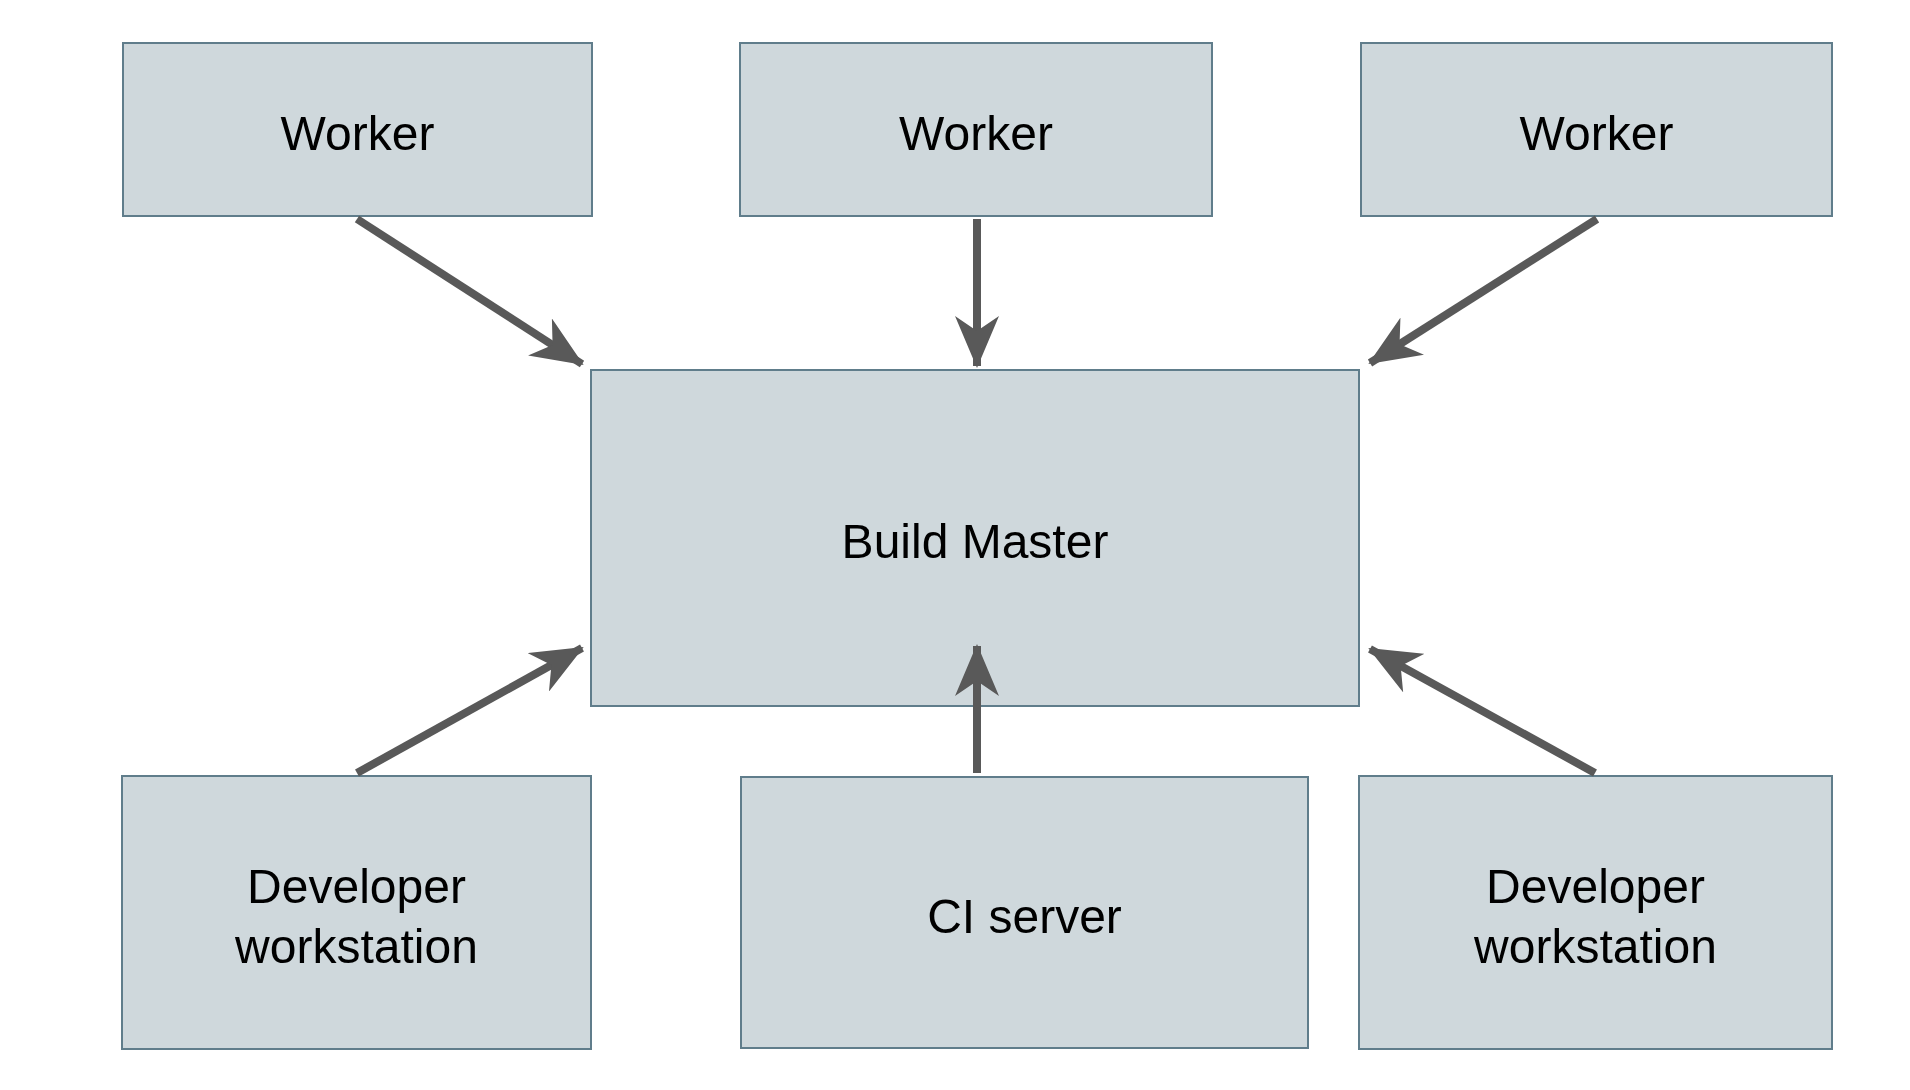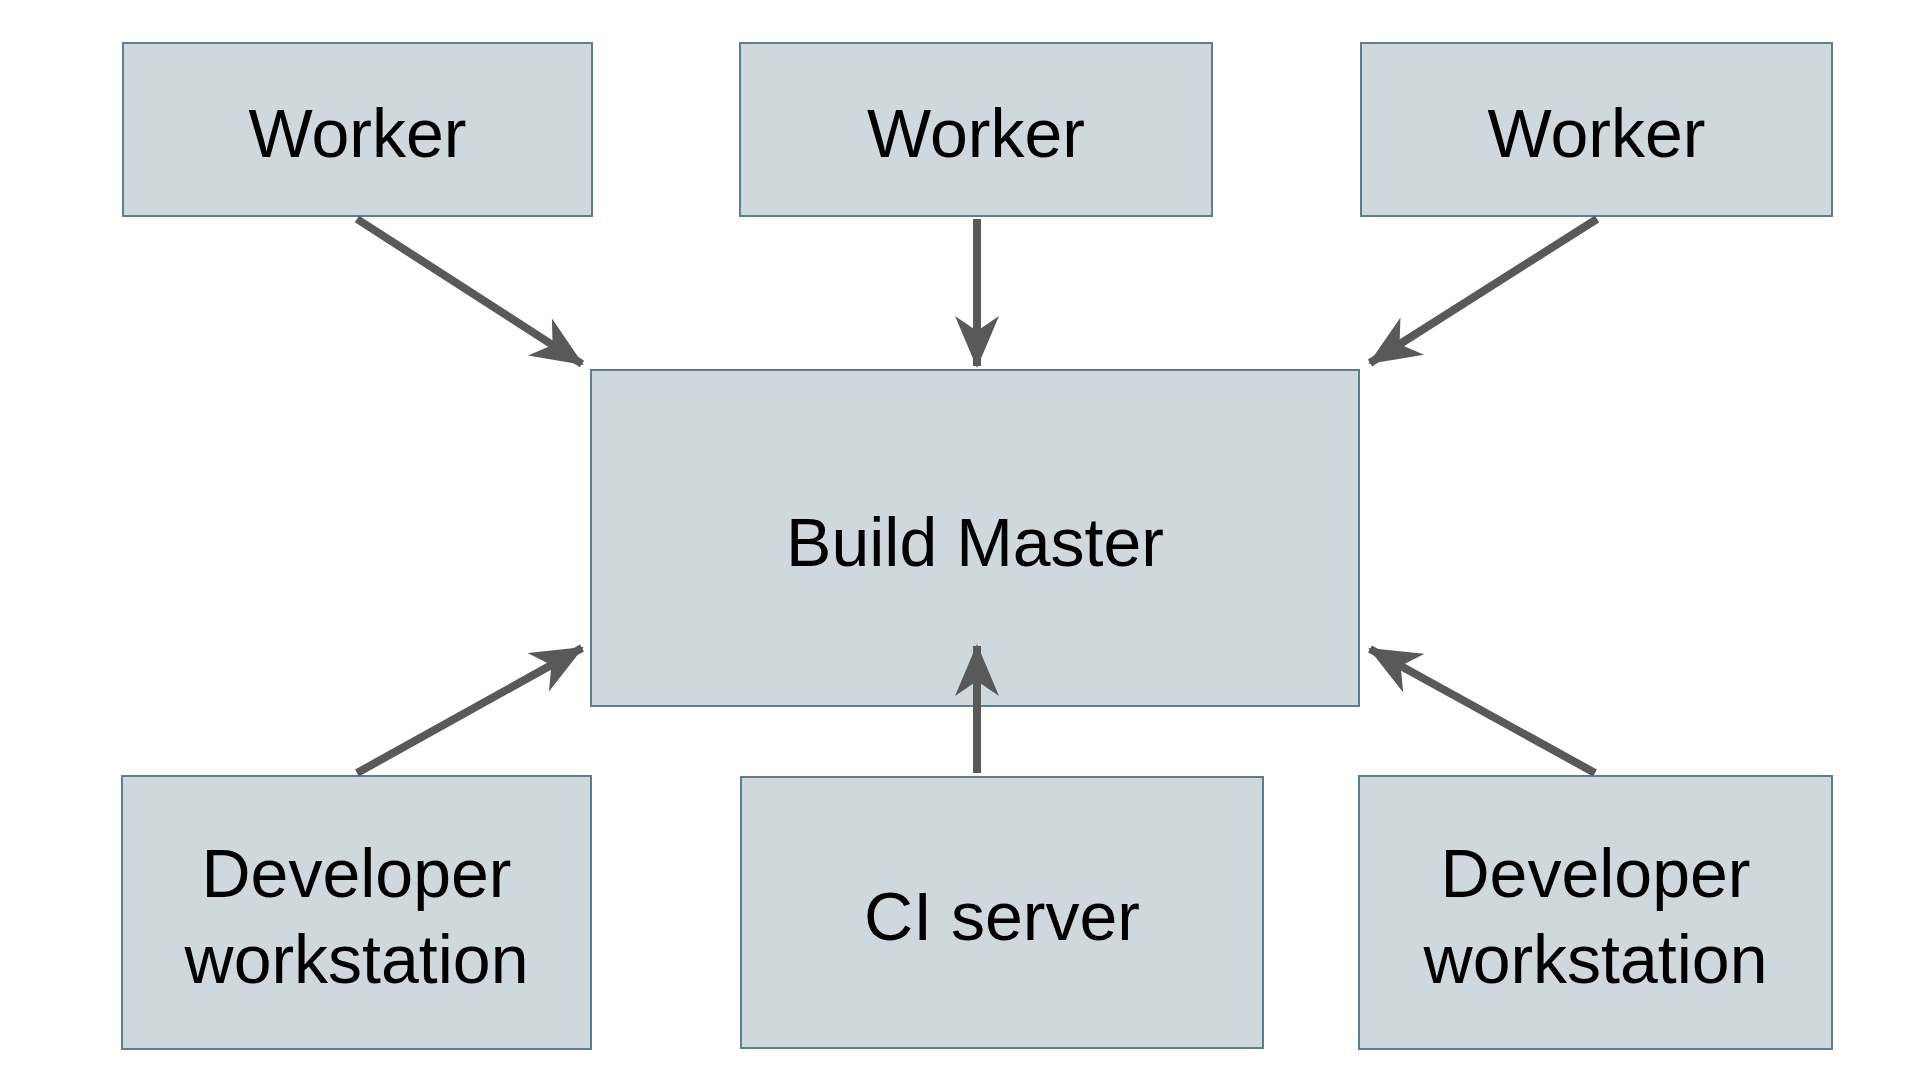--- a/index.html
+++ b/index.html
@@ -30,21 +30,21 @@
     box-sizing: border-box;
     background: var(--node-fill, #cfd8dc);
     border: 2px solid var(--node-border, #607d8b);
     display: flex;
     align-items: center;
     justify-content: center;
     text-align: center;
     z-index: 1;
   }
   .node-label {
-    font-size: 68px;
+    font-size: 48px;
     line-height: 1.26;
     color: var(--text, #000000);
     padding: 0 12px;
     margin-top: 9px;
   }
   .edge-line {
     stroke: currentColor;
     stroke-width: 8;
     fill: none;
   }
@@ -80,20 +80,20 @@
   </div>
       <div class="node" style="left: 1360px; top: 42px; width: 473px; height: 175px;">
     <div class="node-label">Worker</div>
   </div>
       <div class="node" style="left: 590px; top: 369px; width: 770px; height: 338px;">
     <div class="node-label">Build Master</div>
   </div>
       <div class="node" style="left: 121px; top: 775px; width: 471px; height: 275px;">
     <div class="node-label">Developer workstation</div>
   </div>
-      <div class="node" style="left: 740px; top: 776px; width: 524px; height: 273px; align-items: center;">
+      <div class="node" style="left: 740px; top: 776px; width: 569px; height: 273px; align-items: center;">
     <div class="node-label">CI server</div>
   </div>
       <div class="node" style="left: 1358px; top: 775px; width: 475px; height: 275px;">
     <div class="node-label">Developer workstation</div>
   </div>
     </div>
 </div>
 
 </body></html>

